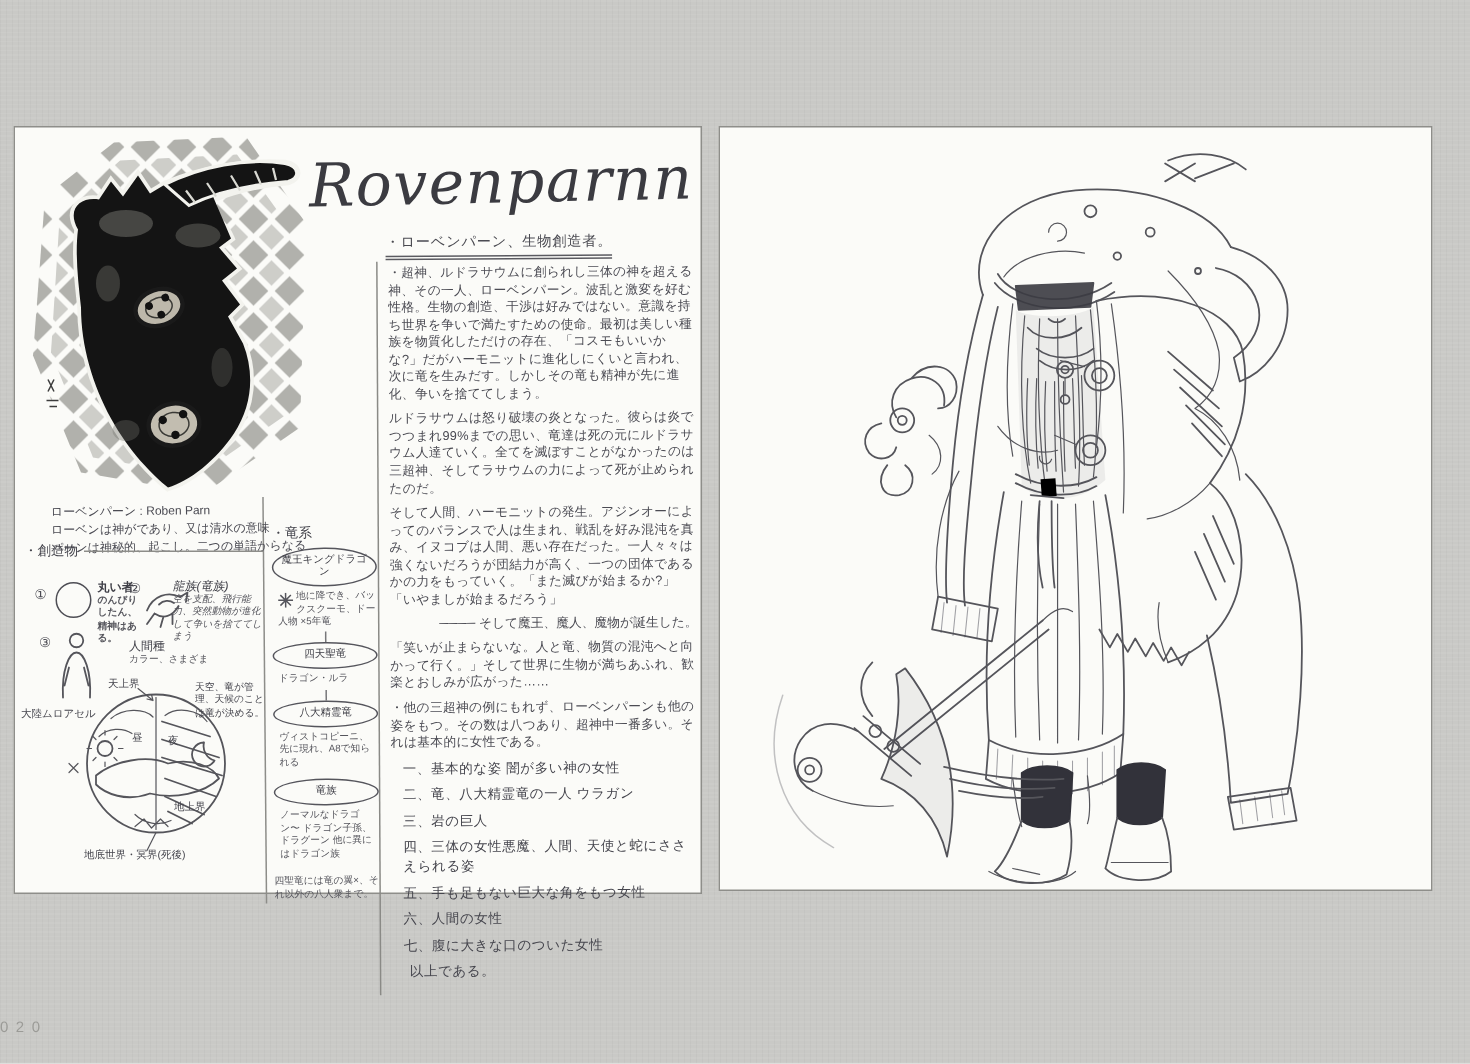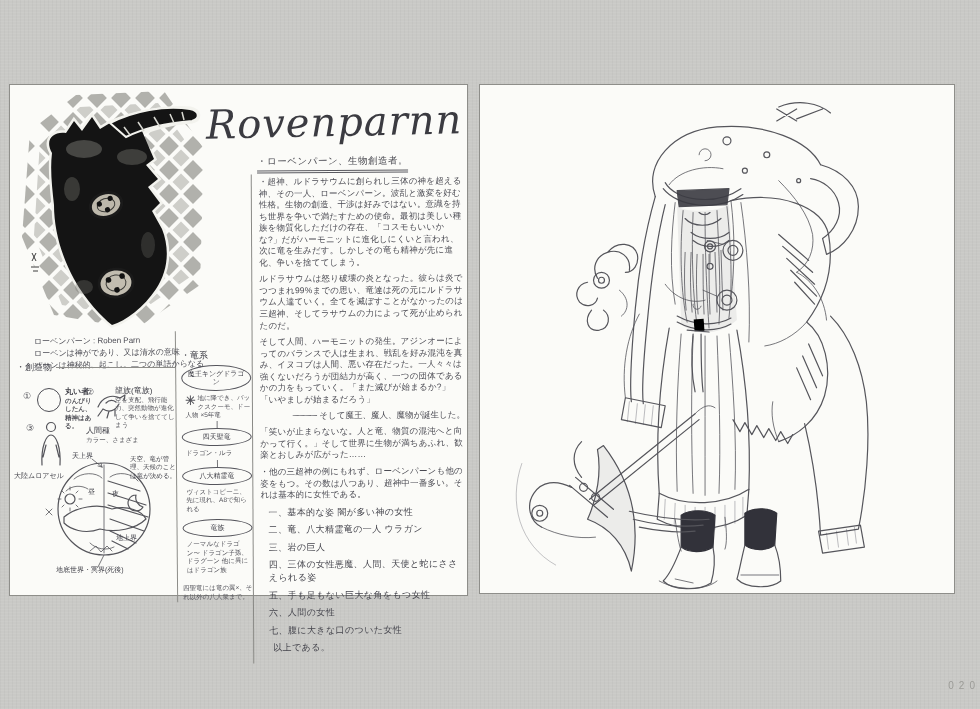--- a/index.html
+++ b/index.html
@@ -4,21 +4,21 @@
 <style>
   html,body{margin:0;padding:0;}
   body{font-family:"Liberation Sans",sans-serif;}
   .stage{position:relative;width:980px;height:709px;overflow:hidden;
     background-color:#c9c9c6;
     background-image:repeating-linear-gradient(0deg, rgba(255,255,255,.06) 0 1px, rgba(0,0,0,0) 1px 3px),
                      repeating-linear-gradient(90deg, rgba(0,0,0,.025) 0 1px, rgba(0,0,0,0) 1px 4px);}
   .panel{position:absolute;background:#fbfbf8;border:1px solid #8e8e8a;box-sizing:border-box;}
   .panel-left{left:9px;top:84px;width:459px;height:512px;}
   .panel-right{left:479px;top:84px;width:476px;height:510px;}
-  .pageno{position:absolute;left:0;right:0;bottom:18px;text-align:right;
+  .pageno{position:absolute;left:0;right:0;bottom:18px;text-align:left;
     font-size:10px;letter-spacing:5px;color:#9b9b97;}
   
   .abs{position:absolute;}
   .title{left:196px;top:14px;font-family:"DejaVu Serif",serif;font-style:italic;font-weight:400;
     font-size:40px;color:#3b3b41;letter-spacing:1px;transform:rotate(-1.2deg);}
   .subtitle{left:247px;top:70px;font-size:9.5px;color:#4b4b52;letter-spacing:.5px;
     border-bottom:3px double #5a5a60;padding-bottom:2px;transform:rotate(-.4deg);}
   .maincol{left:242px;top:89px;width:213px;border-left:1px solid #8a8a86;padding:2px 0 4px 7px;
     box-sizing:border-box;transform:rotate(-.3deg);}
   .maincol p{margin:0 0 5px 0;font-size:8.5px;line-height:1.36;color:#4b4b53;letter-spacing:.2px;}
@@ -177,21 +177,21 @@
     <div class="abs circle-icon" style="left:27px;top:303px;"></div>
     <div class="abs" style="left:55px;top:301px;width:28px;font-weight:bold;">
       <div class="clabel">丸い者</div>
       <div class="cnote">のんびりしたん、精神はある。</div>
     </div>
 
     <span class="abs cnum" style="left:76px;top:302px;">②</span>
     <svg class="abs sk" style="left:86px;top:306px;" width="30" height="34" viewBox="0 0 30 34">
       <path d="M2 16 C6 6 16 3 24 7 M24 7 l5 -3 l-1 6 M7 18 C13 22 19 20 23 13 M7 18 l-5 7 M13 20 l-2 7 M19 18 l0 7 M10 12 C13 9 17 9 20 11"></path>
     </svg>
-    <div class="abs" style="left:105px;top:300px;width:64px;">
+    <div class="abs" style="left:105px;top:300px;width:64px;font-style:italic;">
       <div class="clabel">龍族(竜族)</div>
       <div class="cnote">空を支配、飛行能力、突然動物が進化して争いを捨ててしまう</div>
     </div>
 
     <span class="abs cnum" style="left:16px;top:338px;">③</span>
     <svg class="abs sk" style="left:28px;top:336px;" width="26" height="46" viewBox="0 0 26 46">
       <circle cx="13" cy="6" r="4.5"></circle>
       <path d="M4 44 C3 26 8 14 13 14 C18 14 23 26 22 44 M8 24 L5 36 M18 24 L21 36"></path>
     </svg>
     <div class="abs" style="left:76px;top:340px;width:60px;">

